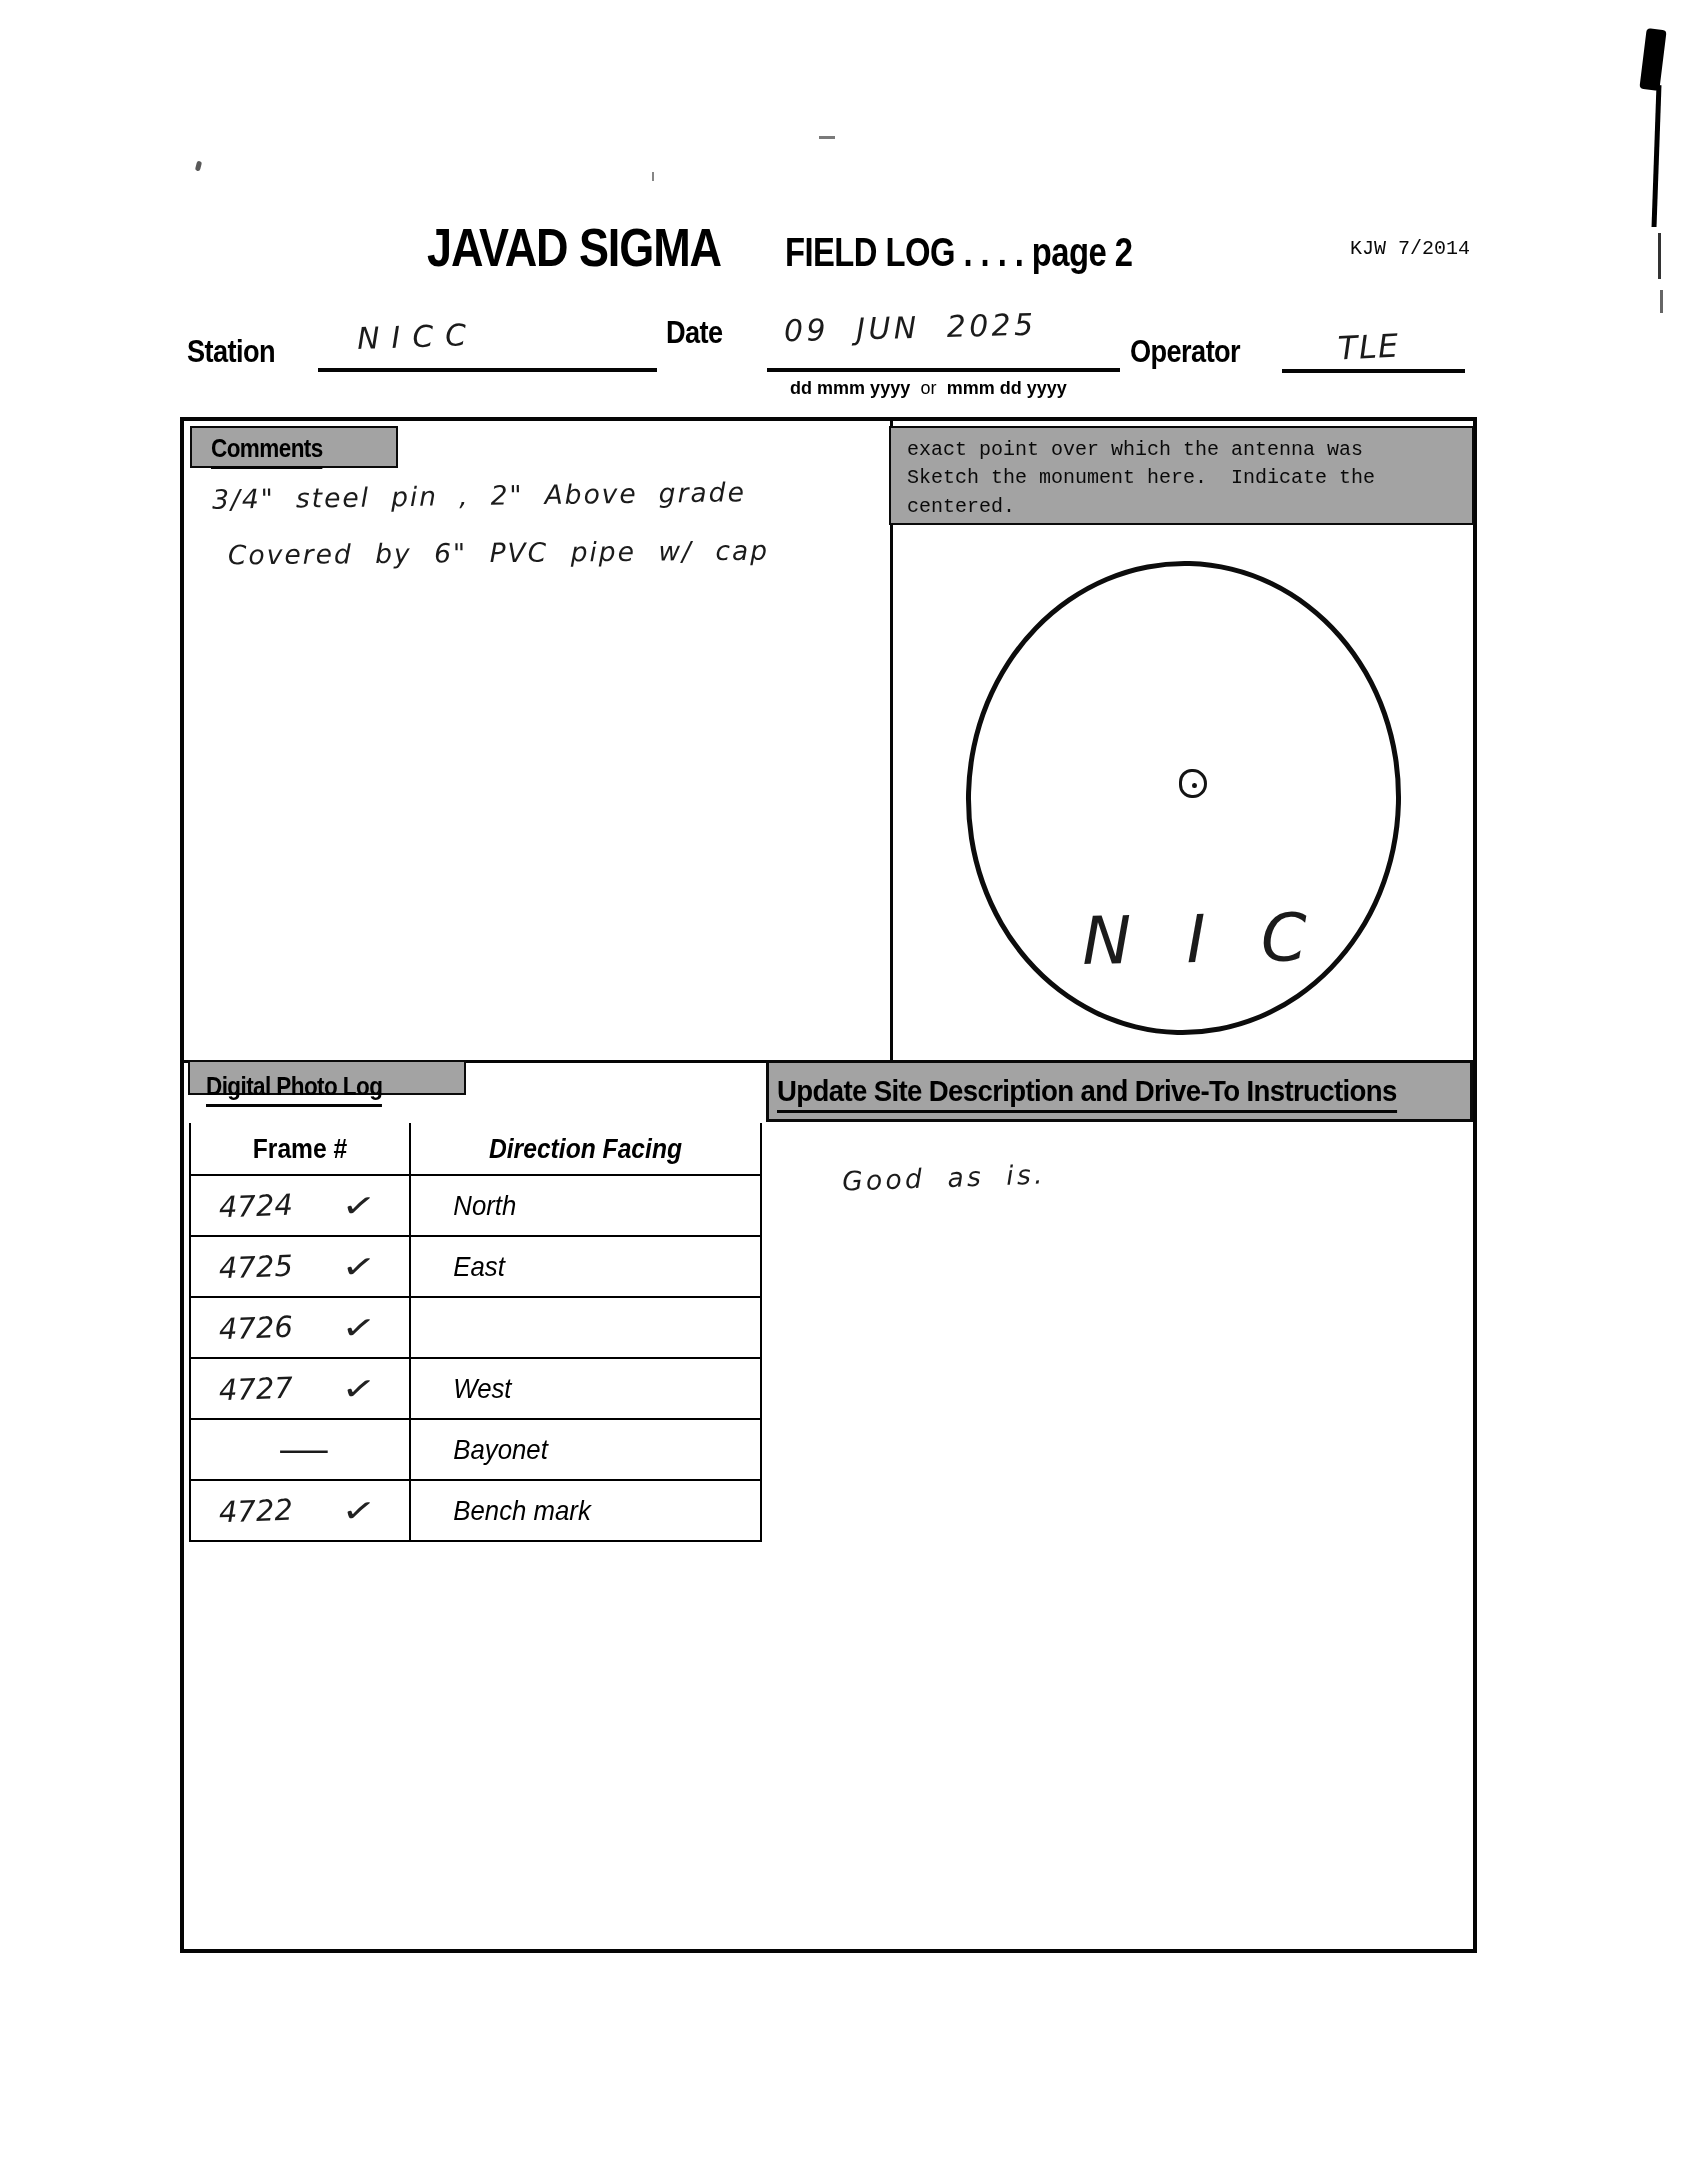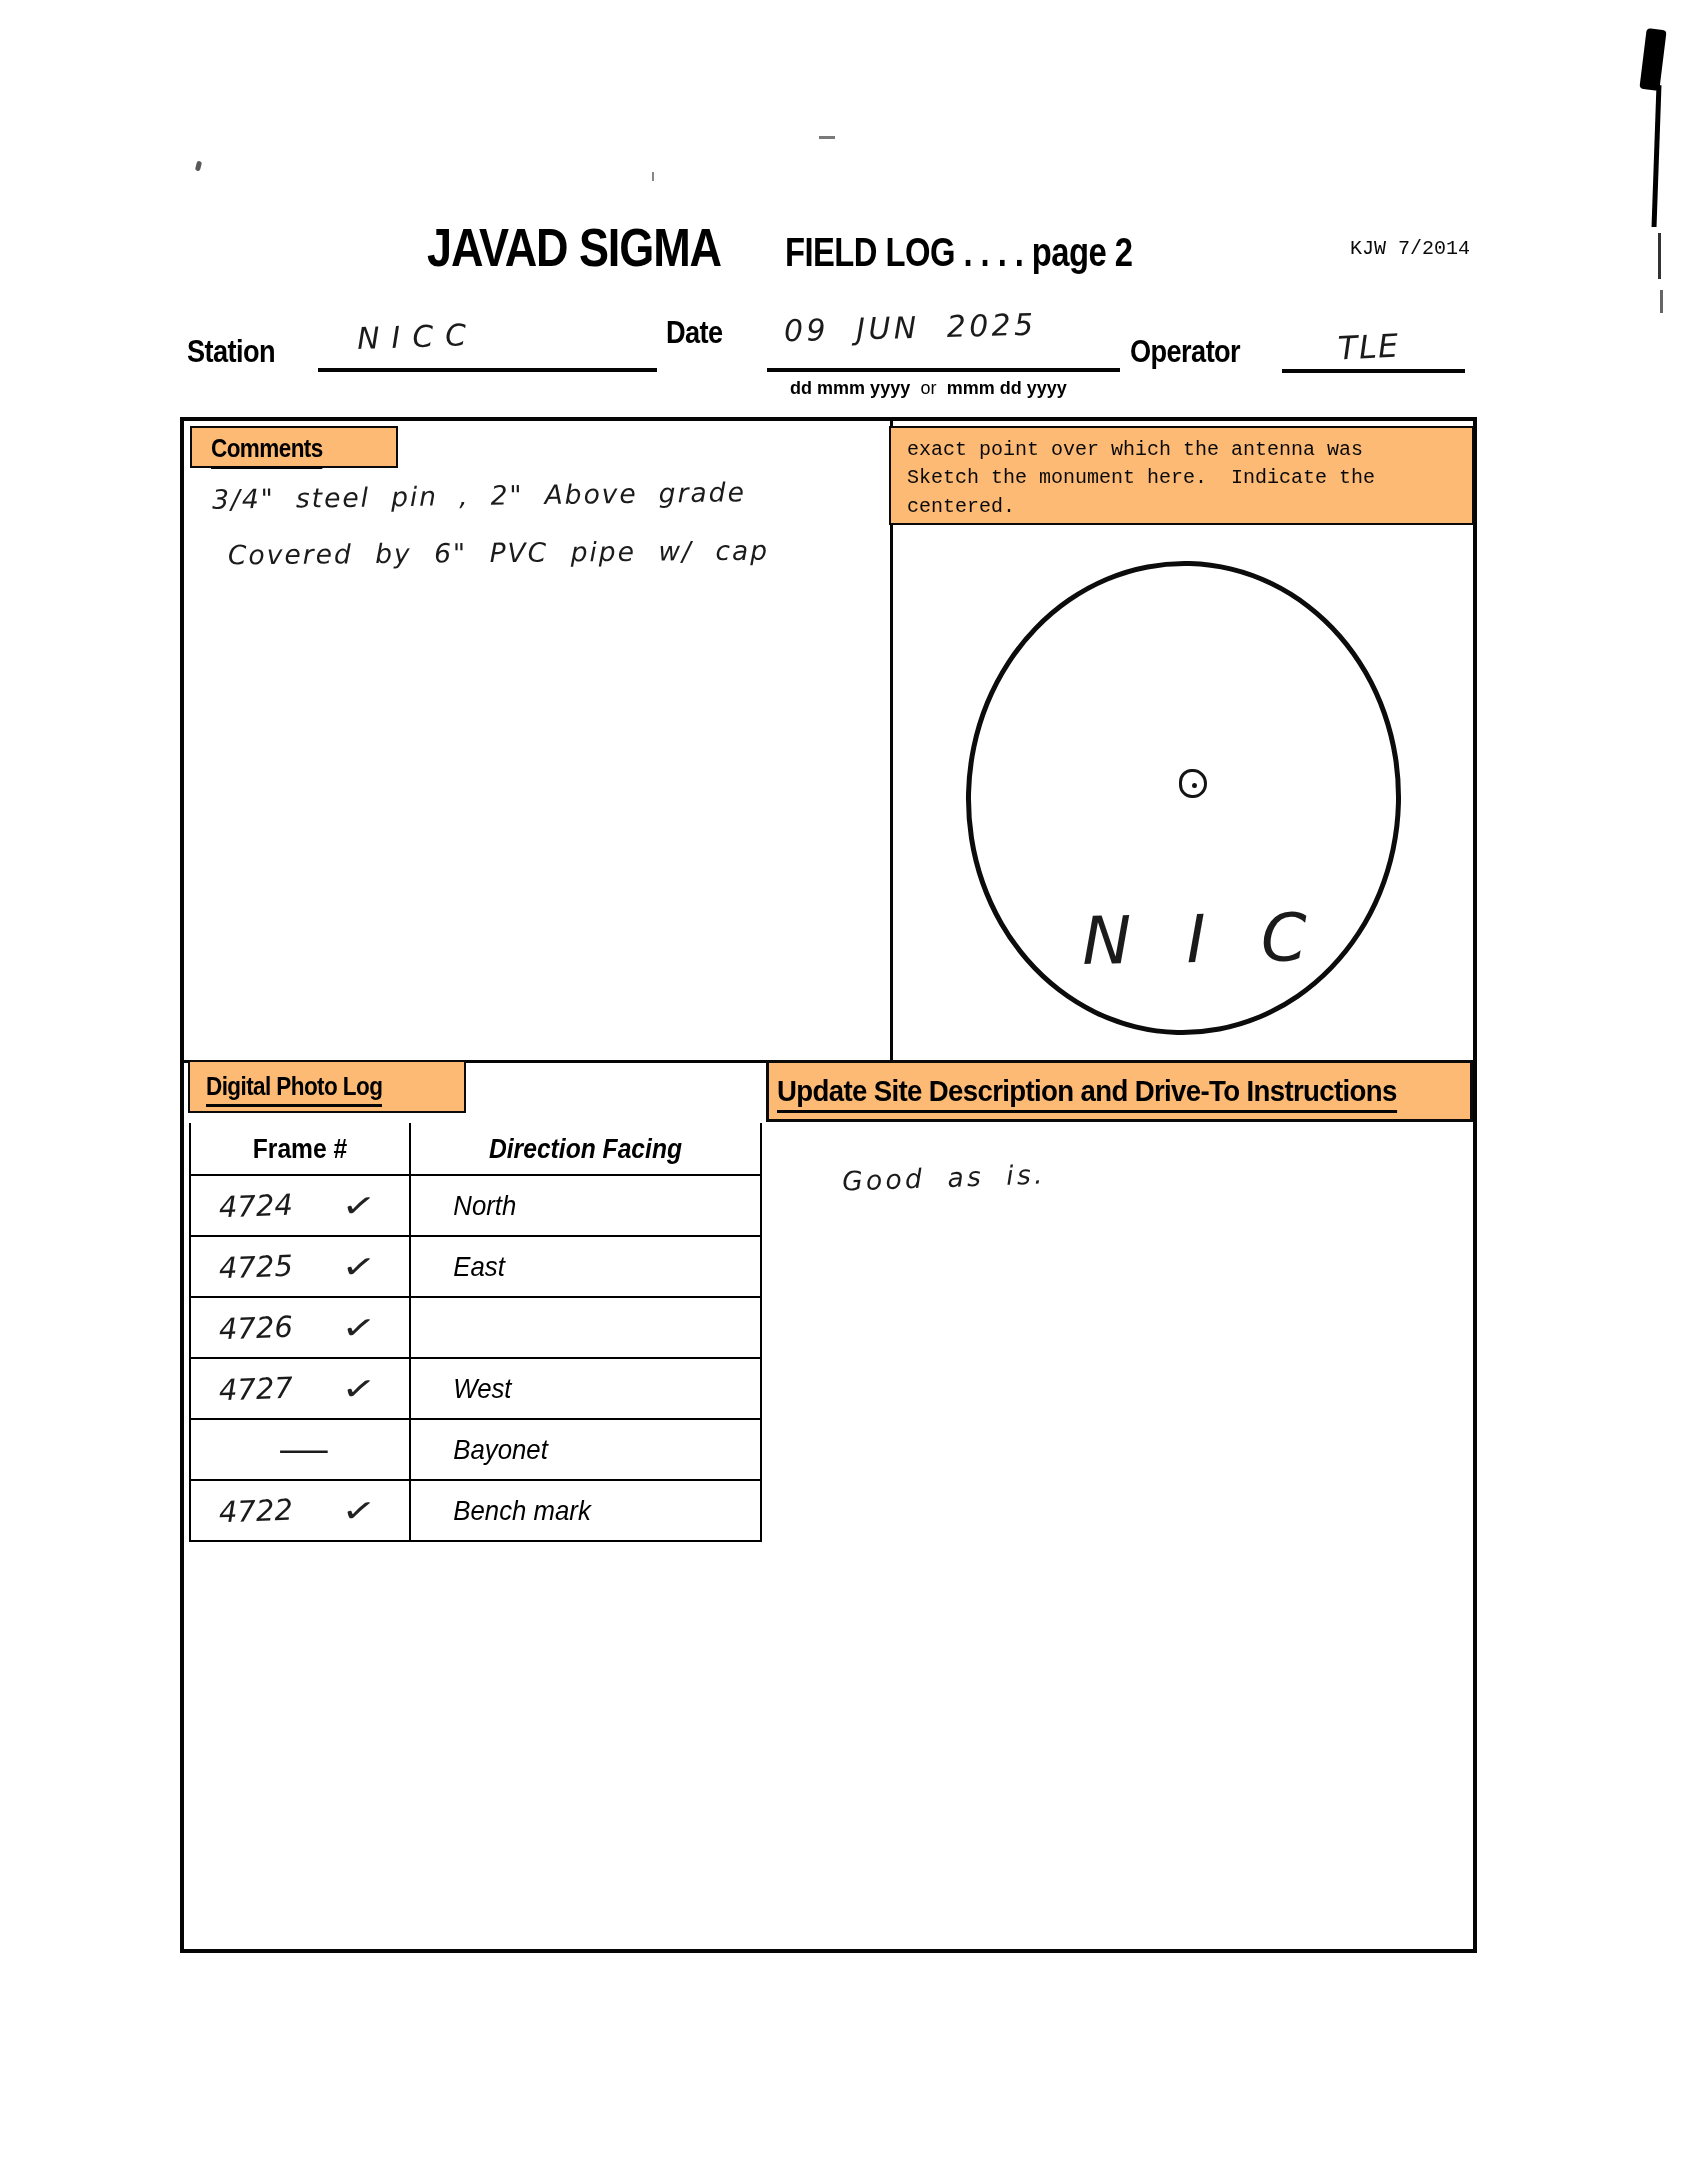--- a/index.html
+++ b/index.html
@@ -36,21 +36,21 @@
   .rule{background:#050505;}
   .u{border-bottom:3.3px solid #050505;padding-bottom:2px;}
   
   .title-row{display:flex;align-items:baseline;gap:12px;}
   .title-main{font-size:53px;font-weight:700;display:inline-block;transform:scaleX(0.85);transform-origin:0 80%;letter-spacing:-1.3px;white-space:nowrap;}
   .title-sub{font-size:41px;font-weight:700;display:inline-block;transform:scaleX(0.80);transform-origin:0 80%;letter-spacing:-0.7px;white-space:nowrap;}
   
   .flabel{font-size:32px;}
   
   .main-box{border:4px solid #050505;}
-  .inner-box{border:2.6px solid #0a0a0a;background:#fdba74;}
+  .inner-box{border:2.6px solid #0a0a0a;background:#a3a3a3;}
   .section-label{font-size:26.5px;font-weight:700;}
   .section-label .u{border-bottom-width:3.3px;}
   
   .sketch-text{font-size:20px;line-height:28.4px;}
   .circle{
     border:5.3px solid #0c0c0c;border-radius:50%;
     transform:rotate(1.5deg);
     background:transparent;
   }
   .small-circle{
@@ -129,21 +129,21 @@
     <div class="mono sketch-text">Sketch the monument here.  Indicate the</div>
     <div class="mono sketch-text">centered.</div>
   </div>
 
   <div class="abs circle" style="left:966px;top:561px;width:435px;height:474px;box-sizing:border-box;"></div>
   <div class="abs small-circle" style="left:1179px;top:769px;width:28px;height:29px;box-sizing:border-box;">
     <div class="small-dot"></div>
   </div>
   <div class="abs hw" style="left:1082px;top:901px;font-size:66px;letter-spacing:17px;transform:rotate(-1deg);">N I C</div>
 
-  <div class="abs inner-box" style="left:188px;top:1060px;width:278px;height:53px;box-sizing:border-box;">
+  <div class="abs inner-box" style="left:188px;top:1060px;width:278px;height:35px;box-sizing:border-box;">
     <div class="section-label" style="padding:9.3px 0 0 16px;"><span class="u boldc" style="font-size:26.5px;">Digital Photo Log</span></div>
   </div>
 
   <div class="abs plog-table" style="left:189px;top:1123px;width:573px;">
     <div class="prow head">
       <div class="c1">
           <span class="hcell">Frame #</span>
         </div>
       <div class="c2">
           <span class="hcell">Direction Facing</span>

